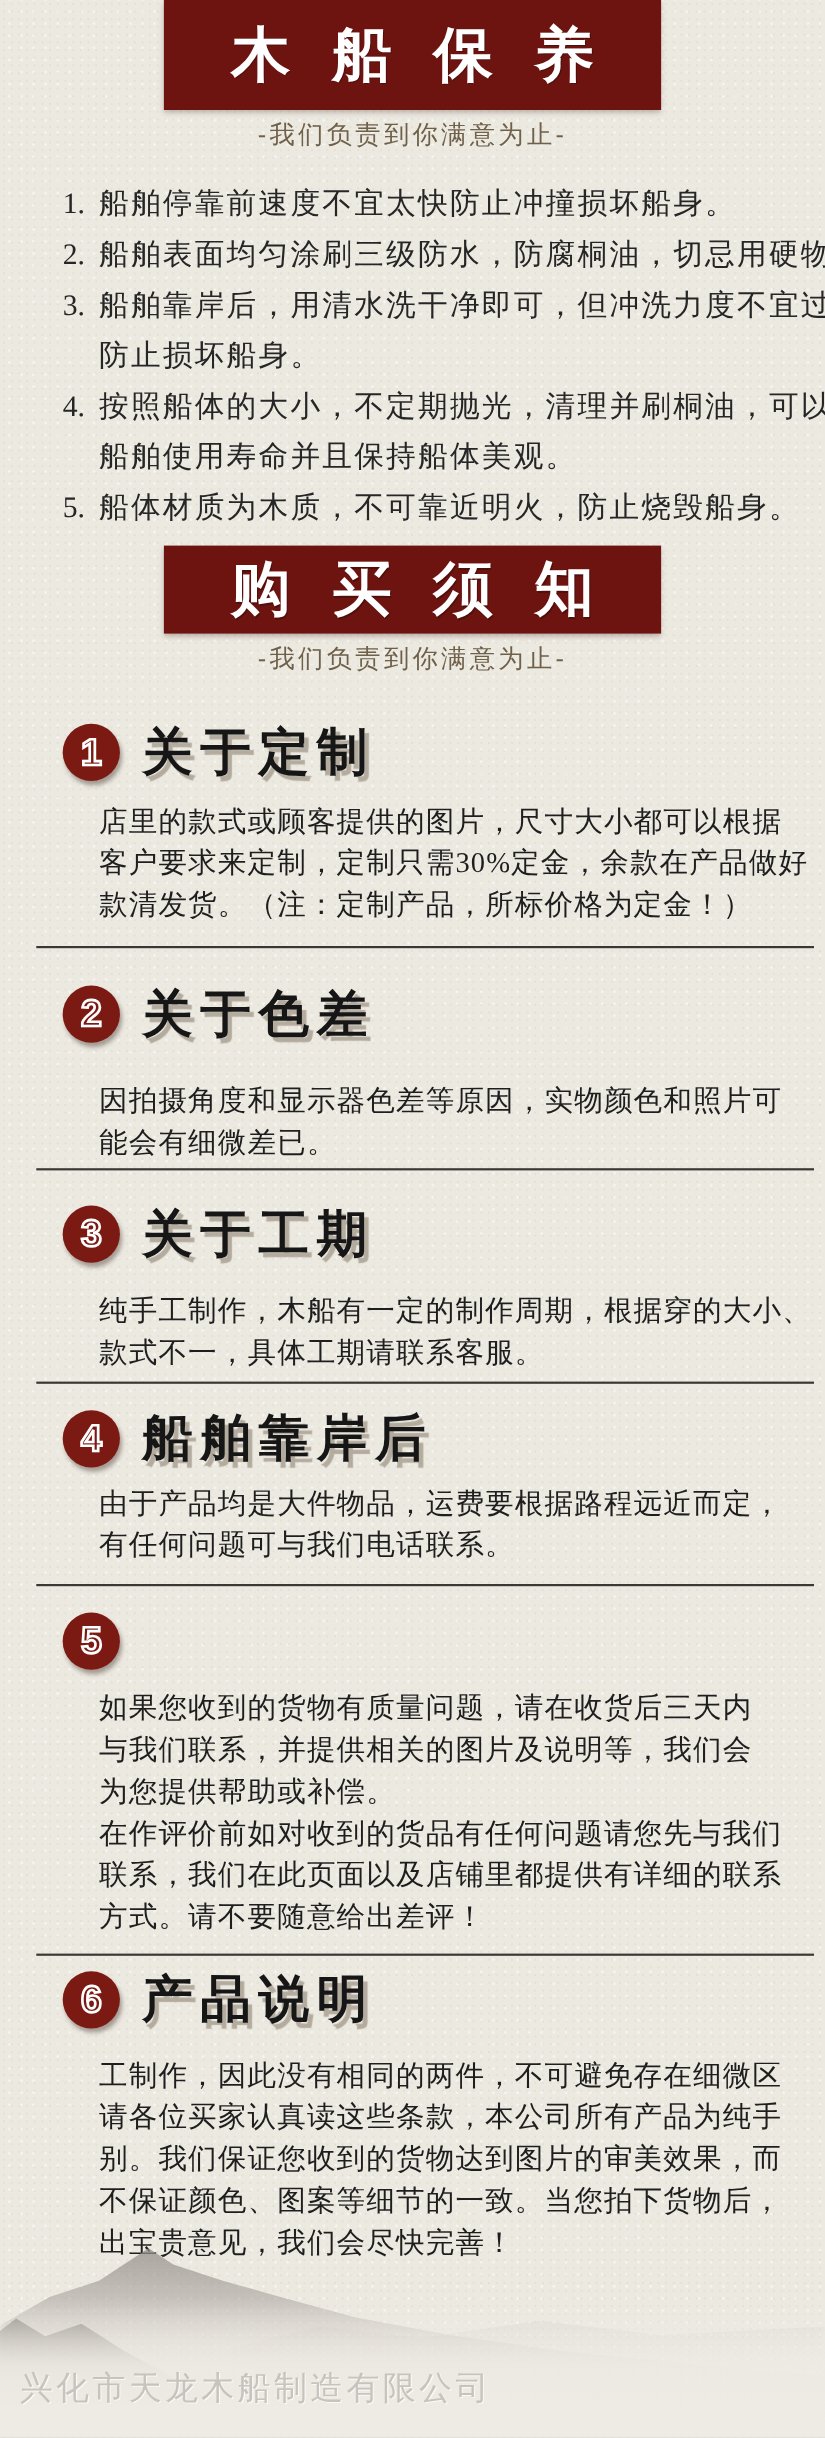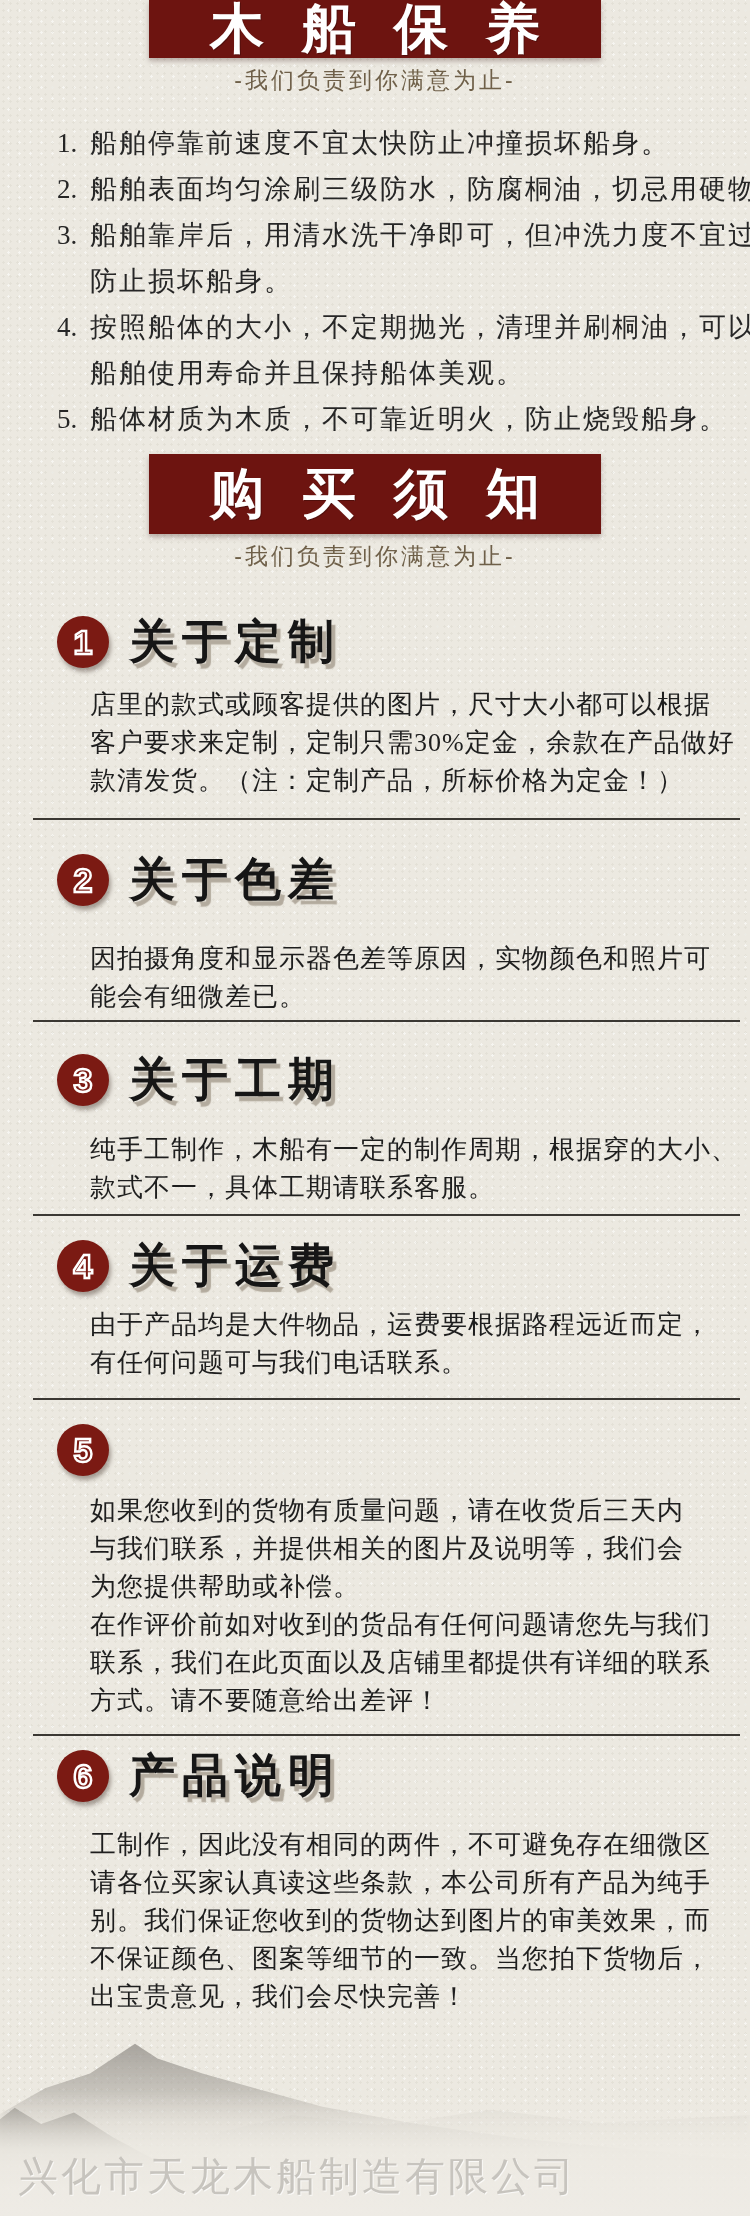--- a/index.html
+++ b/index.html
@@ -19,21 +19,21 @@
   }
 
   
   .banner{
     width:452px;height:80px;
     margin:0 auto;
     background:#6d1410;
     display:flex;align-items:center;justify-content:center;
     box-shadow:0 3px 5px rgba(60,30,25,0.30);
   }
-  .banner.first{height:58px;}
+  .banner.first{height:100px;}
   .banner-text{
     color:#ffffff;
     font-size:54px;
     font-weight:bold;
     letter-spacing:38px;
     text-indent:38px;
     white-space:nowrap;
     text-shadow:1px 1px 0 rgba(0,0,0,0.25);
   }
   .subtitle{
@@ -127,23 +127,23 @@
     position:absolute;left:-15px;bottom:30px;width:330px;height:115px;
     background:linear-gradient(to bottom, rgba(112,108,102,0.9), rgba(168,164,156,0.15) 85%);
     clip-path:polygon(0 52%,9% 32%,17% 46%,27% 36%,39% 58%,52% 78%,66% 100%,0 100%);
     filter:blur(2px);
   }
   .fog{
     position:absolute;left:0;right:0;bottom:0;height:125px;
     background:linear-gradient(to bottom, rgba(237,234,227,0) 0%, rgba(238,235,228,0.85) 48%, rgba(238,235,229,0.97) 100%);
   }
   .watermark{
-    position:absolute;left:18px;bottom:12px;
+    position:absolute;left:18px;bottom:24px;
     font-family:Liberation Sans, sans-serif;
-    font-size:40px;letter-spacing:3px;
+    font-size:30px;letter-spacing:3px;
     color:#c7c4be;
     text-shadow:1px 1px 0 rgba(255,255,255,0.7);
     white-space:nowrap;
   }
 </style>
 </head>
 <body>
 
 <div class="page">
 
@@ -226,21 +226,21 @@
   <div class="sec-body mt-s3b">
       <div class="t-line">纯手工制作，木船有一定的制作周期，根据穿的大小、</div>
       <div class="t-line">款式不一，具体工期请联系客服。</div>
     </div>
   <div class="divider mt-d3"></div>
 
   <div class="sec-hdr mt-s4h">
     <div class="badge">
       <span class="badge-num">4</span>
     </div>
-    <div class="sec-title">关于运费</div>
+    <div class="sec-title">船舶靠岸后</div>
   </div>
   <div class="sec-body mt-s4b">
       <div class="t-line">由于产品均是大件物品，运费要根据路程远近而定，</div>
       <div class="t-line">有任何问题可与我们电话联系。</div>
     </div>
   <div class="divider mt-d4"></div>
 
   <div class="sec-hdr mt-s5h">
     <div class="badge">
       <span class="badge-num">5</span>

